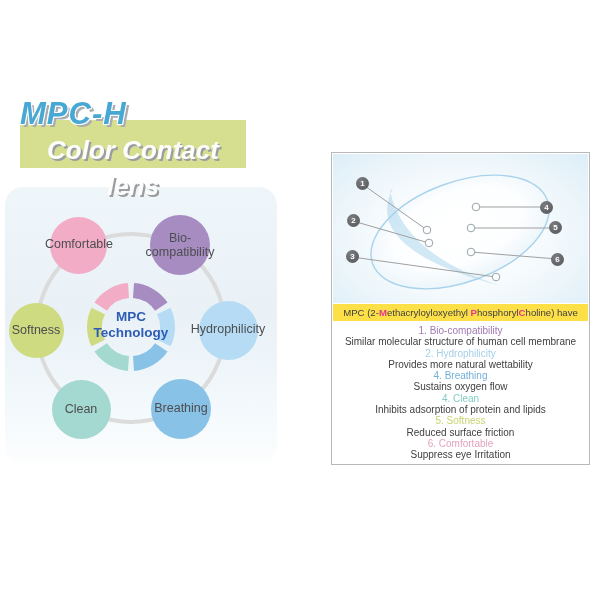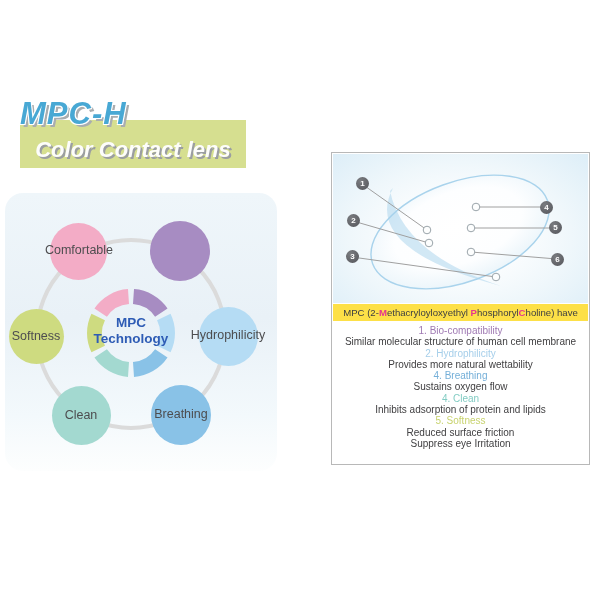--- a/index.html
+++ b/index.html
@@ -8,26 +8,26 @@
 
   
   .title-box{position:absolute;left:20px;top:120px;width:226px;height:48px;
              background:#D6DF90;}
   .title-main{position:absolute;left:20px;top:94px;width:226px;height:40px;
               line-height:40px;text-align:left;font-size:31px;font-weight:bold;
               font-style:italic;color:#48A8D4;letter-spacing:1px;z-index:3;
               text-shadow:-1px -1px 0 #fff,1px -1px 0 #fff,-1px 1px 0 #fff,
                           1px 1px 0 #fff,3px 3px 0 #A9ADB0;}
   .title-sub{position:absolute;left:20px;top:132px;width:226px;height:36px;
-             line-height:36px;text-align:center;font-size:22px;font-weight:bold;
+             line-height:36px;text-align:center;font-size:26px;font-weight:bold;
              font-style:italic;color:#FDFDFB;z-index:3;
              text-shadow:2px 2px 0 #9B9EA1;}
 
   
-  .diagram{position:absolute;left:5px;top:193px;width:272px;height:278px;
+  .diagram{position:absolute;left:5px;top:187px;width:272px;height:278px;
            border-radius:18px;
            background:linear-gradient(180deg,#EFF6FA 0%,#E9F1F7 45%,#F3F9FC 80%,#FDFEFE 100%);}
   .hub-ring{position:absolute;left:30px;top:45px;width:184px;height:184px;
             border:4px solid #DBDBDB;border-radius:50%;}
   .node{position:absolute;border-radius:50%;}
   .node-comfortable{left:45px;top:30px;width:57px;height:57px;background:#F3ACC6;}
   .node-bio{left:145px;top:28px;width:60px;height:60px;background:#A78CC2;}
   .node-softness{left:4px;top:116px;width:55px;height:55px;background:#CEDB80;}
   .node-hydrophilicity{left:194px;top:114px;width:59px;height:59px;background:#B5DCF4;}
   .node-clean{left:47px;top:193px;width:59px;height:59px;background:#A3D9D0;}
@@ -78,20 +78,21 @@
   <div class="hub-ring"></div>
 
   <div class="node node-comfortable"></div>
   <div class="node node-bio"></div>
   <div class="node node-softness"></div>
   <div class="node node-hydrophilicity"></div>
   <div class="node node-clean"></div>
   <div class="node node-breathing"></div>
 
   <div class="node-label nl-comfortable">Comfortable</div>
+  <div class="node-label nl-bio">Bio-compatibility</div>
   <div class="node-label nl-softness">Softness</div>
   <div class="node-label nl-hydrophilicity">Hydrophilicity</div>
   <div class="node-label nl-clean">Clean</div>
   <div class="node-label nl-breathing">Breathing</div>
 
   <svg class="donut" viewBox="-55 -55 110 110" width="110" height="110">
     <path d="M -30.3,-20.4 A 36.5 36.5 0 0 1 -2.5,-36.4" fill="none" stroke="#F3ACC6" stroke-width="15"></path>
     <path d="M 2.5,-36.4 A 36.5 36.5 0 0 1 30.3,-20.4" fill="none" stroke="#A78CC2" stroke-width="15"></path>
     <path d="M 32.8,-16 A 36.5 36.5 0 0 1 32.8,16" fill="none" stroke="#B5DCF4" stroke-width="15"></path>
     <path d="M 30.3,20.4 A 36.5 36.5 0 0 1 2.5,36.4" fill="none" stroke="#89C2E7" stroke-width="15"></path>
@@ -151,15 +152,16 @@
     <div class="f-head fc1">1. Bio-compatibility</div>
     <div>Similar molecular structure of human cell membrane</div>
     <div class="f-head fc2">2. Hydrophilicity</div>
     <div>Provides more natural wettability</div>
     <div class="f-head fc3">4. Breathing</div>
     <div>Sustains oxygen flow</div>
     <div class="f-head fc4">4. Clean</div>
     <div>Inhibits adsorption of protein and lipids</div>
     <div class="f-head fc5">5. Softness</div>
     <div>Reduced surface friction</div>
+    <div class="f-head fc6">6. Comfortable</div>
     <div>Suppress eye Irritation</div>
   </div>
 </div>
 
 </body></html>

